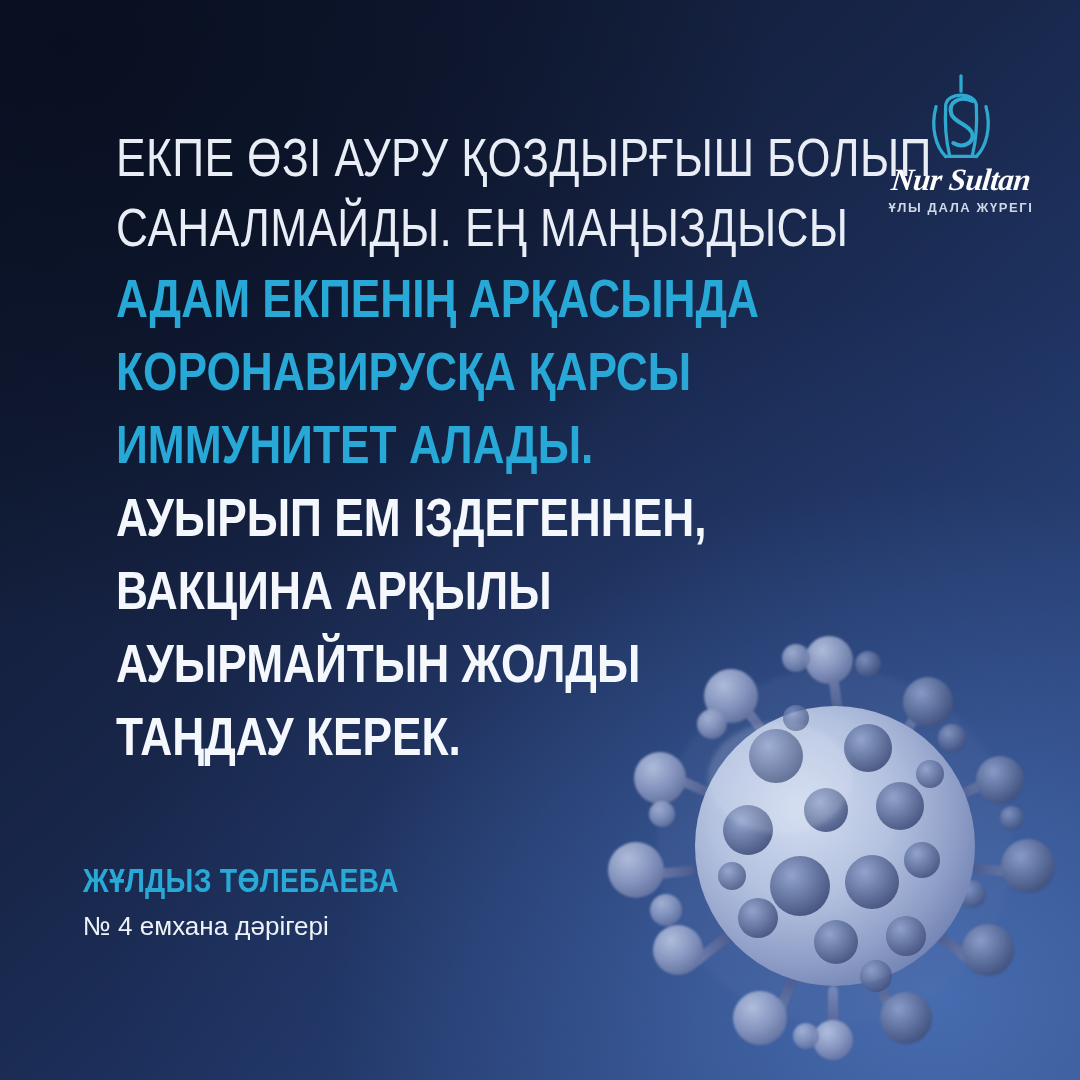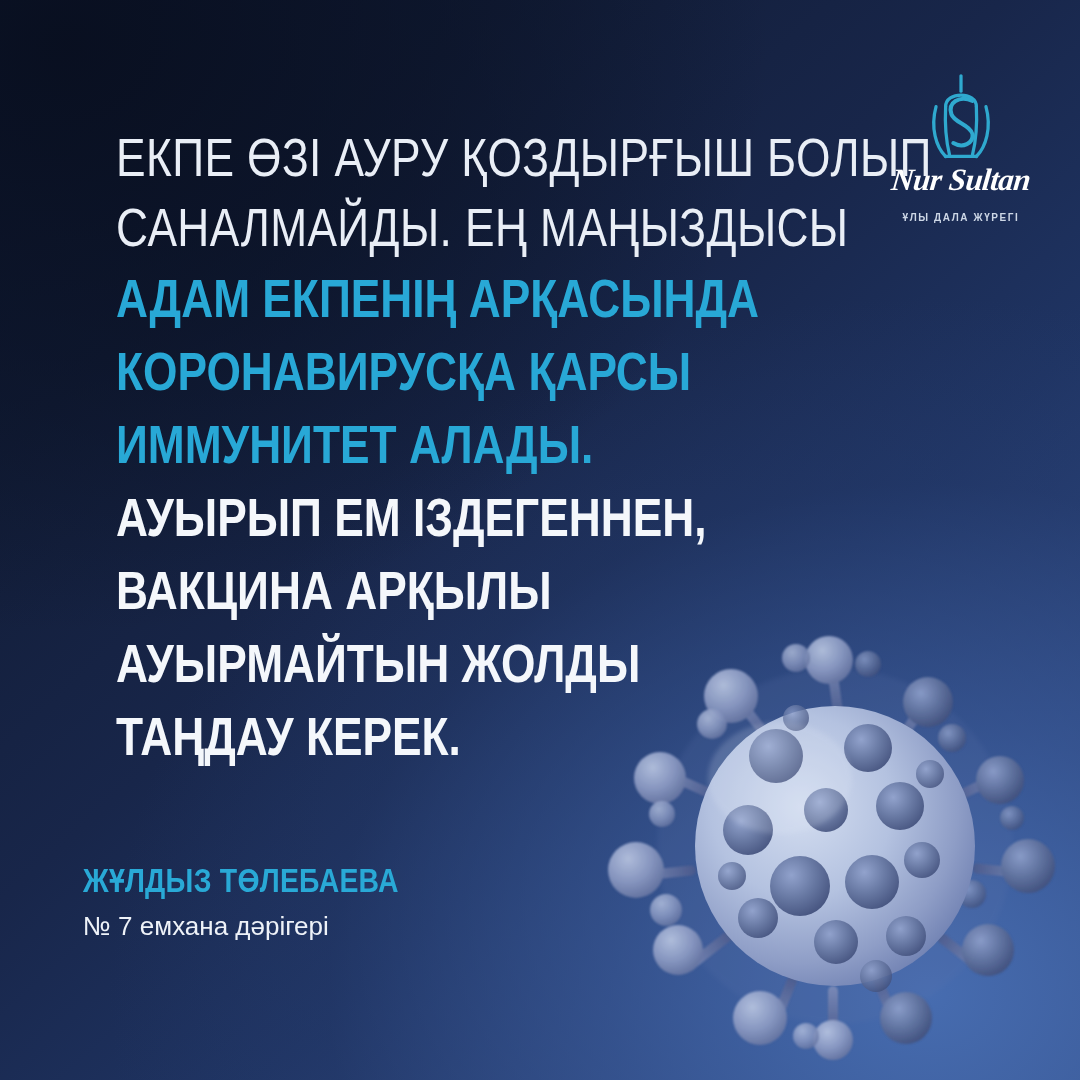--- a/index.html
+++ b/index.html
@@ -52,23 +52,23 @@
     font-style: italic;
     font-size: 31px;
     font-weight: bold;
     letter-spacing: -0.5px;
     line-height: 1;
     margin-top: -4px;
     transform: skewX(-6deg);
   }
   #logo-tagline {
     color: #cdd7e6;
-    font-size: 10px;
+    font-size: 13px;
     letter-spacing: 1.6px;
-    margin-top: 17px;
+    margin-top: 5px;
     font-weight: bold;
   }
 
   
   #copy {
     position: absolute;
     left: 98px;
     top: 122px;
     width: 760px;
     margin-left: 18px;
@@ -290,16 +290,16 @@
     <span class="line accent">КОРОНАВИРУСҚА ҚАРСЫ</span>
     <span class="line accent">ИММУНИТЕТ АЛАДЫ.</span>
     <span class="line strong">АУЫРЫП ЕМ ІЗДЕГЕННЕН,</span>
     <span class="line strong">ВАКЦИНА АРҚЫЛЫ</span>
     <span class="line strong">АУЫРМАЙТЫН ЖОЛДЫ</span>
     <span class="line strong">ТАҢДАУ КЕРЕК.</span>
   </div>
 
   <div id="attribution">
     <div id="author-name">ЖҰЛДЫЗ ТӨЛЕБАЕВА</div>
-    <div id="author-role">№ 7 емхана дәрігері</div>
+    <div id="author-role">№ 4 емхана дәрігері</div>
   </div>
 
 </div>
 
 </body></html>

